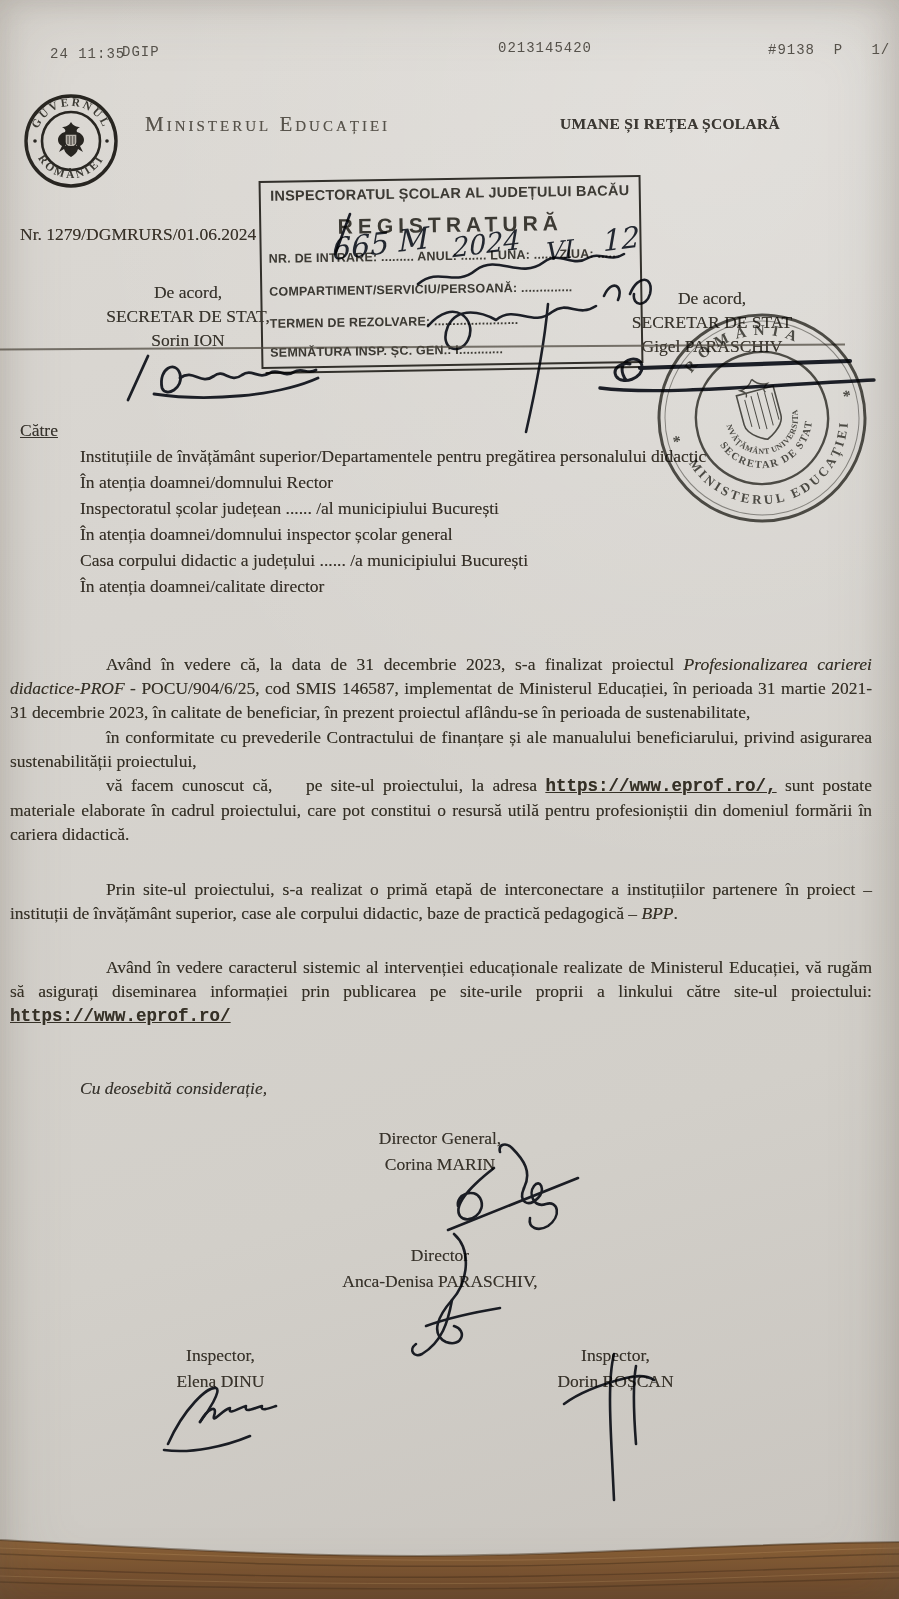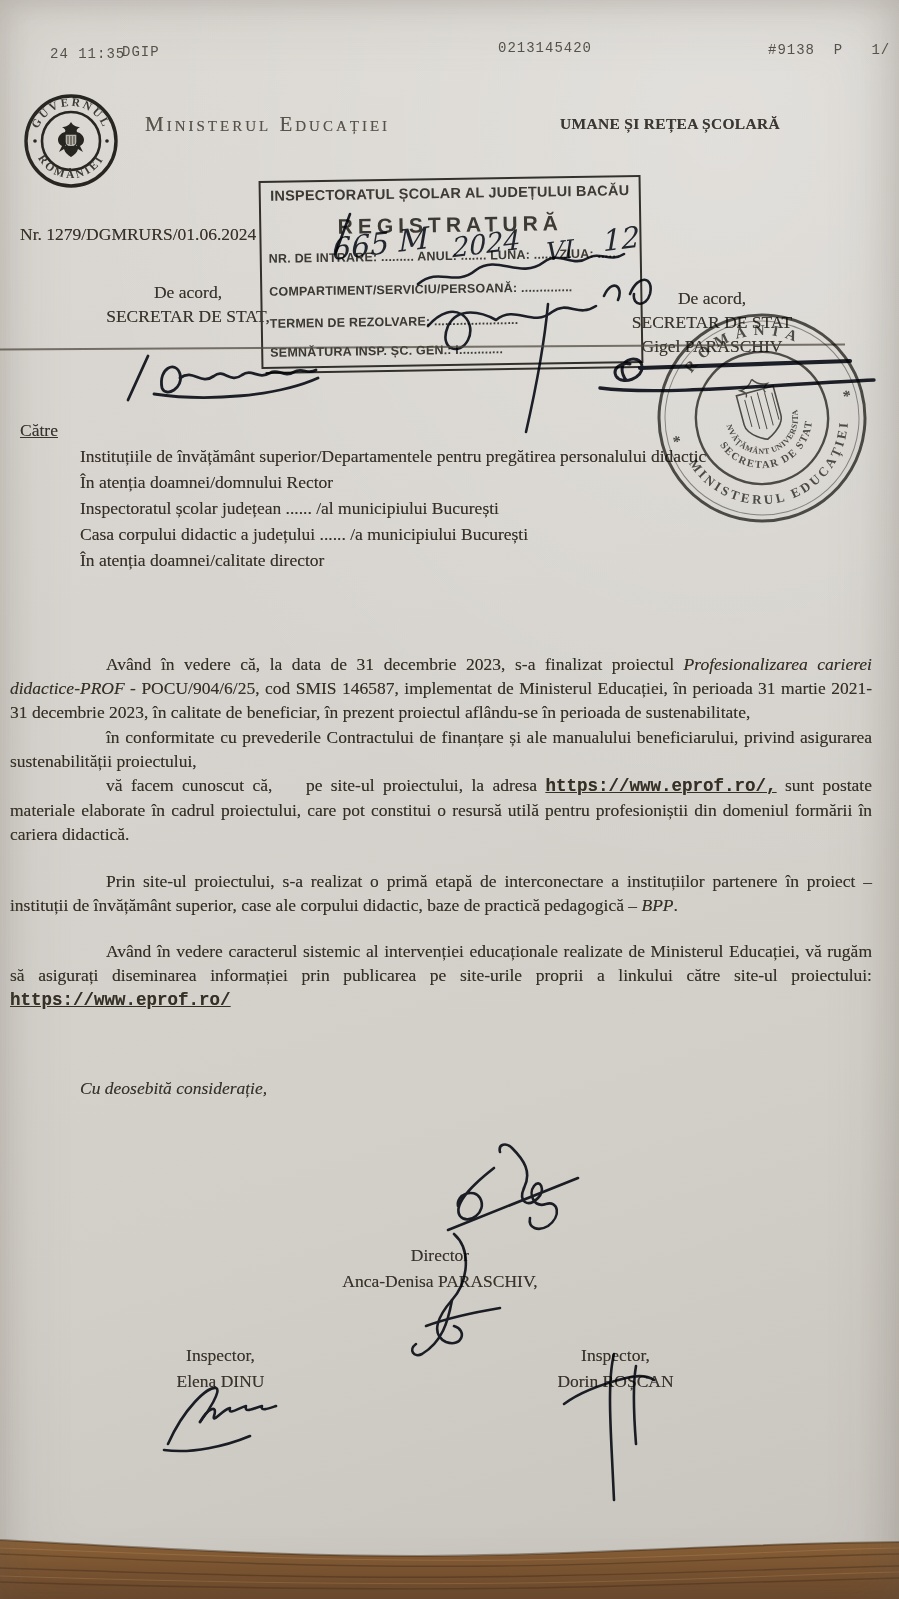--- a/index.html
+++ b/index.html
@@ -40,21 +40,21 @@
   
   .approval{width:260px; text-align:center; font-size:17.5px; line-height:24px; color:#38342d;}
   .pageline{left:0px; top:346px; width:845px; height:1.6px; background:rgba(80,75,66,0.75); transform:rotate(-0.35deg);}
   
   .label-catre{font-size:17.5px;}
   .recip{left:80px; width:790px; font-size:17.5px; line-height:26px; color:#363028;}
   .recip .grp{margin:0 0 0 0; padding:0;}
   .g2{margin-top:15px;} .g3{margin-top:22px;}
   .bodytext{left:10px; top:652px; width:862px; font-size:17.5px; line-height:24.2px; text-align:justify; color:#353026;}
   .bodytext p{margin:0; text-indent:96px; white-space:pre-wrap;}
-  .bodytext p.gap{margin-top:22px;}
+  .bodytext p.gap{margin-top:30px;}
   .link{font-weight:bold; text-decoration:underline;font-family:Liberation Mono, monospace;}
   .closing{font-size:17.5px;font-style:italic;}
   .sigblock{text-align:center; font-size:17.5px; line-height:26px; color:#38332b;}
   
   .roundstamp{mix-blend-mode:multiply; opacity:0.9;}
   .sealtxt{font-family:"Liberation Serif", serif; font-weight:bold; fill:#45443e;}
   .wood{left:0; bottom:0;}
 </style>
 </head>
 <body>
@@ -118,20 +118,21 @@
       <path d="M98,76 C120,58 134,80 156,62 C178,46 200,72 224,54 C240,42 252,60 268,50 C280,43 290,55 304,46"></path>
       <path d="M108,118 C134,88 158,112 148,132 C140,148 118,142 128,118 C138,98 162,104 176,112 C196,96 212,120 232,104 C248,92 258,110 276,98"></path>
       <path d="M228,96 C224,140 216,180 206,224"></path>
       <path d="M284,88 C292,70 304,78 298,92 M310,86 C318,66 334,68 330,86 C326,100 312,98 314,86"></path>
     </g>
   </svg>
 
   <div class="abs approval soft" style="left:58px; top:280px;">
     <div>De acord,</div>
     <div>SECRETAR DE STAT,</div>
+    <div>Sorin ION</div>
   </div>
 
   <div class="abs approval soft" style="left:582px; top:286px;">
     <div>De acord,</div>
     <div>SECRETAR DE STAT</div>
     <div>Gigel PARASCHIV</div>
   </div>
 
   <div class="abs pageline"></div>
 
@@ -186,37 +187,42 @@
   </svg>
 
   <div class="abs label-catre soft" style="left:20px; top:420px;text-decoration:underline;">Către</div>
   <div class="abs recip soft" style="top:443px;">
     <div class="grp">
       <div>Instituțiile de învățământ superior/Departamentele pentru pregătirea personalului didactic</div>
       <div>În atenția doamnei/domnului Rector</div>
     </div>
     <div class="grp g2">
       <div>Inspectoratul școlar județean ...... /al municipiului București</div>
+      <div>În atenția doamnei/domnului inspector școlar general</div>
     </div>
     <div class="grp g3">
       <div>Casa corpului didactic a județului ...... /a municipiului București</div>
       <div>În atenția doamnei/calitate director</div>
     </div>
   </div>
 
   <div class="abs bodytext soft">
     <p><span>Având în vedere că, la data de 31 decembrie 2023, s-a finalizat proiectul </span><i>Profesionalizarea carierei didactice-PROF</i><span> - POCU/904/6/25, cod SMIS 146587, implementat de Ministerul Educației, în perioada 31 martie 2021-31 decembrie 2023, în calitate de beneficiar, în prezent proiectul aflându-se în perioada de sustenabilitate,</span></p>
     <p>în conformitate cu prevederile Contractului de finanțare și ale manualului beneficiarului, privind asigurarea sustenabilității proiectului,</p>
     <p><span>vă facem cunoscut că,    pe site-ul proiectului, la adresa </span><span class="link">https://www.eprof.ro/,</span><span> sunt postate materiale elaborate în cadrul proiectului, care pot constitui o resursă utilă pentru profesioniștii din domeniul formării în cariera didactică.</span></p>
     <p class="gap"><span>Prin site-ul proiectului, s-a realizat o primă etapă de interconectare a instituțiilor partenere în proiect – instituții de învățământ superior, case ale corpului didactic, baze de practică pedagogică – </span><i>BPP</i><span>.</span></p>
     <p class="gap"><span>Având în vedere caracterul sistemic al intervenției educaționale realizate de Ministerul Educației, vă rugăm să asigurați diseminarea informației prin publicarea pe site-urile proprii a linkului către site-ul proiectului: </span><span class="link">https://www.eprof.ro/</span></p>
   </div>
 
   <div class="abs closing soft" style="left:80px; top:1078px;">Cu deosebită considerație,</div>
 
+  <div class="abs sigblock soft" style="left:280px; top:1125px; width:320px;">
+    <div>Director General,</div>
+    <div>Corina MARIN</div>
+  </div>
   <svg class="abs" style="left:428px; top:1138px;" width="160" height="100" viewBox="0 0 160 100">
     <g class="ink" stroke-width="2.6">
       <path d="M84,10 C78,4 70,6 72,14 M84,10 C96,22 104,34 96,50"></path>
       <path d="M66,30 C48,44 24,66 32,78 C40,88 60,74 52,60 C46,50 28,56 30,68"></path>
       <path d="M96,50 C90,64 100,70 110,60 C118,52 112,40 106,48 C100,56 106,70 118,66 C130,62 134,78 120,88 C110,94 100,90 102,80"></path>
       <path d="M20,92 L150,40"></path>
     </g>
   </svg>
 
   <div class="abs sigblock soft" style="left:280px; top:1242px; width:320px;">

